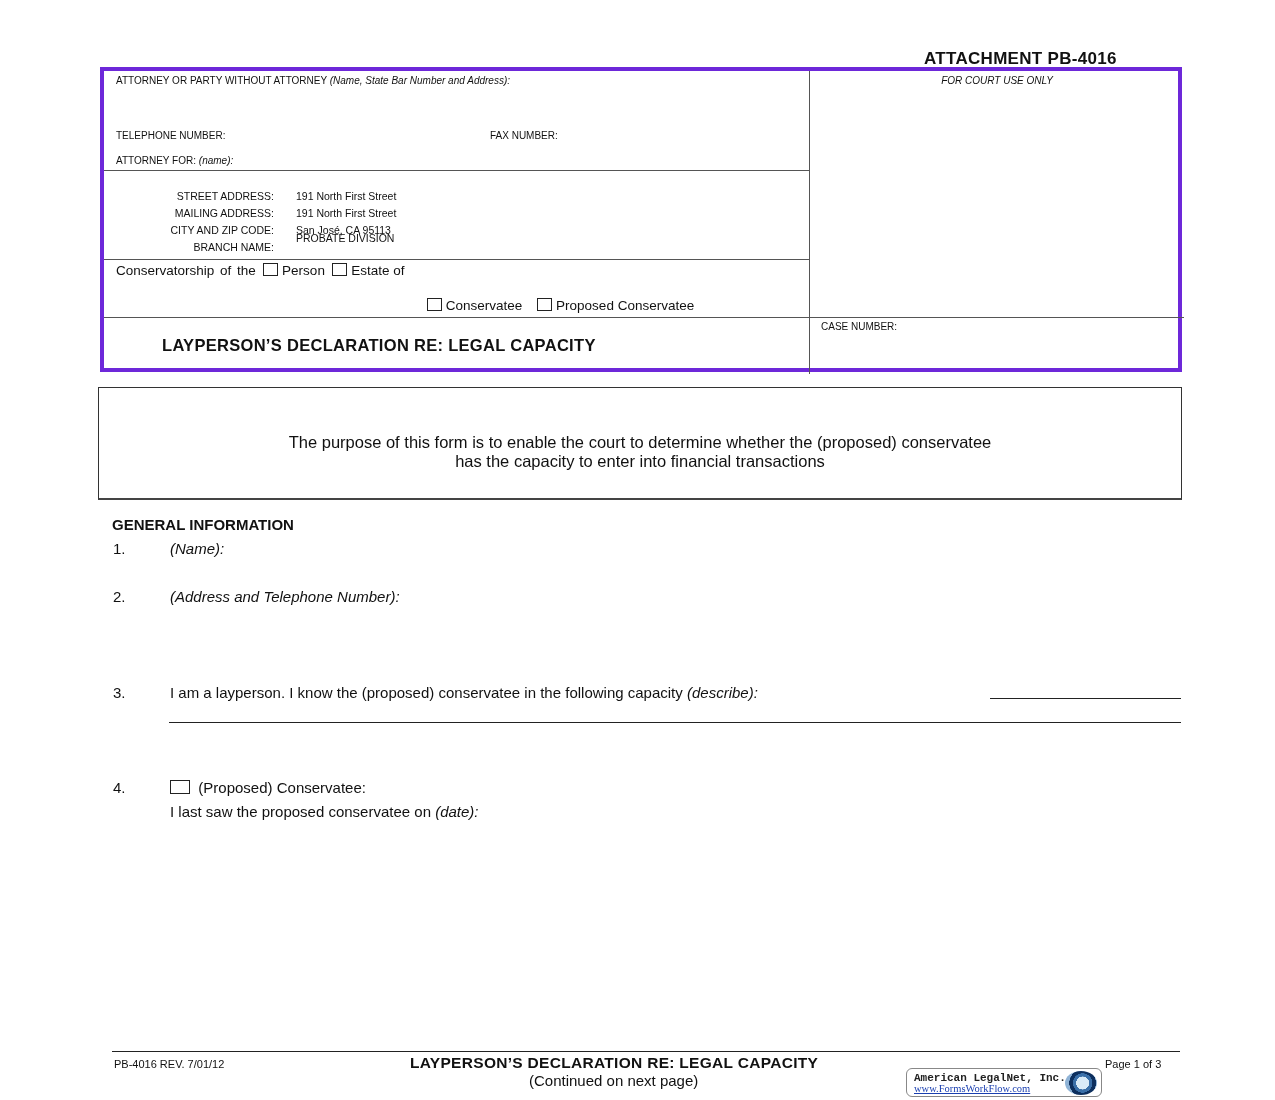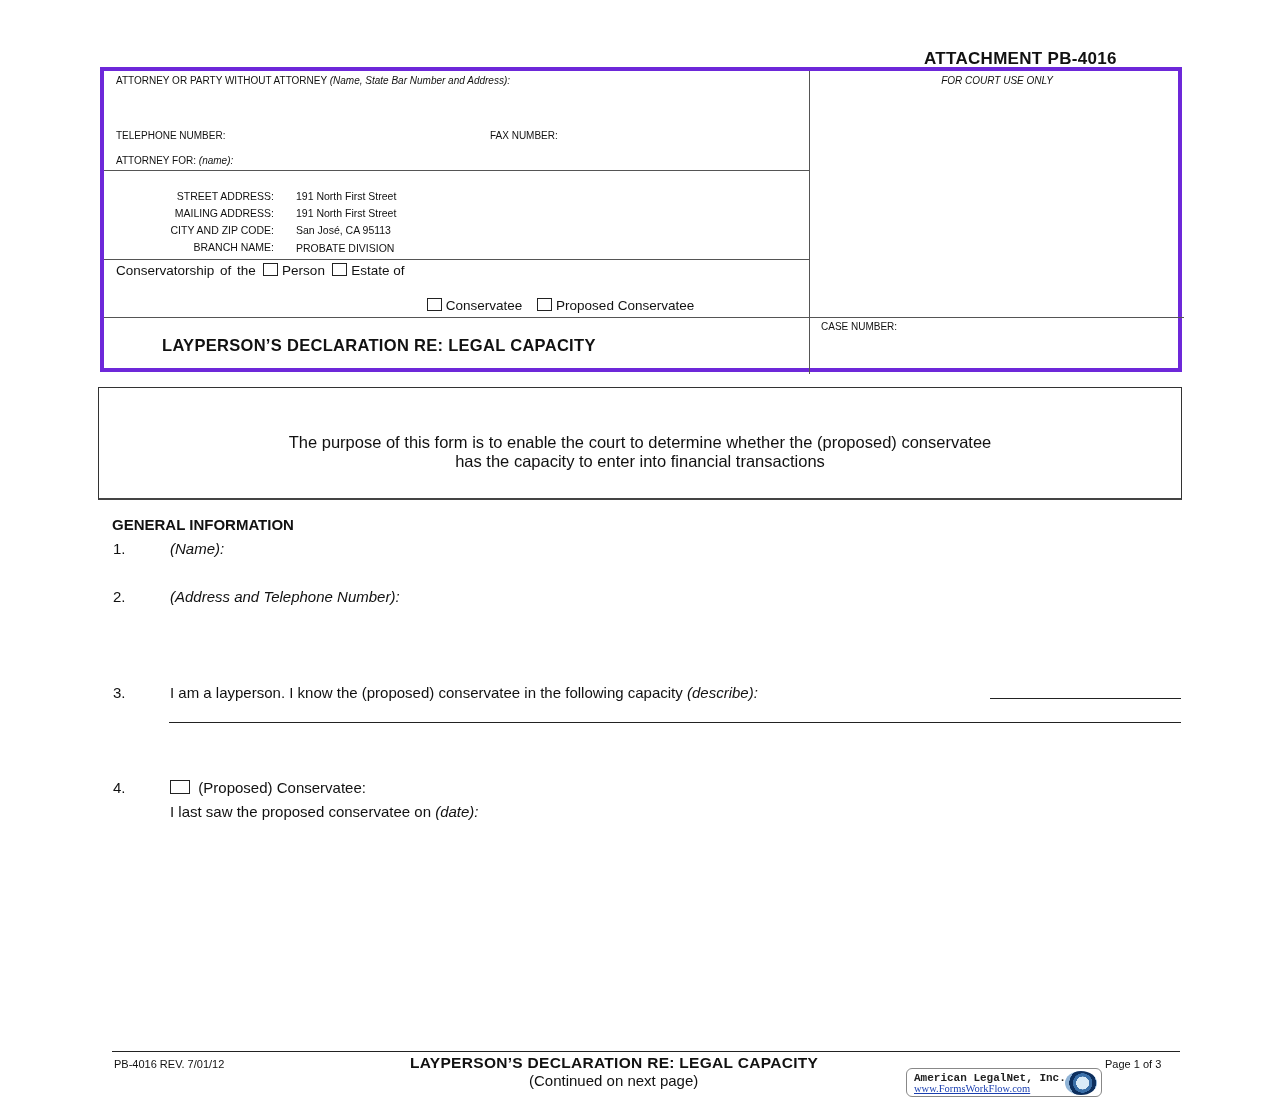--- a/index.html
+++ b/index.html
@@ -71,21 +71,21 @@
 
   <div class="abs small ital" style="left:706px; width:374px; text-align:center; top:4px;">FOR COURT USE ONLY</div>
 
   <div class="abs addr-lbl" style="left:0; top:119px;">STREET ADDRESS:</div>
   <div class="abs addr-val" style="left:192px; top:119px;">191 North First Street</div>
   <div class="abs addr-lbl" style="left:0; top:136px;">MAILING ADDRESS:</div>
   <div class="abs addr-val" style="left:192px; top:136px;">191 North First Street</div>
   <div class="abs addr-lbl" style="left:0; top:153px;">CITY AND ZIP CODE:</div>
   <div class="abs addr-val" style="left:192px; top:153px;">San José, CA  95113</div>
   <div class="abs addr-lbl" style="left:0; top:170px;">BRANCH NAME:</div>
-  <div class="abs addr-val" style="left:192px; top:171px;">PROBATE DIVISION</div>
+  <div class="abs addr-val" style="left:192px; top:161px;">PROBATE DIVISION</div>
 
   <div class="abs cons-text" style="left:12px; top:192px;">
     <span style="word-spacing:2px;margin-top:38px;">Conservatorship  of  the</span>
     &nbsp;<span class="cb"></span>
     <span>Person</span>
     &nbsp;<span class="cb"></span>
     <span>Estate of</span>
   </div>
   <div class="abs cons-text" style="left:323px; top:227px;">
     <span class="cb"></span>

